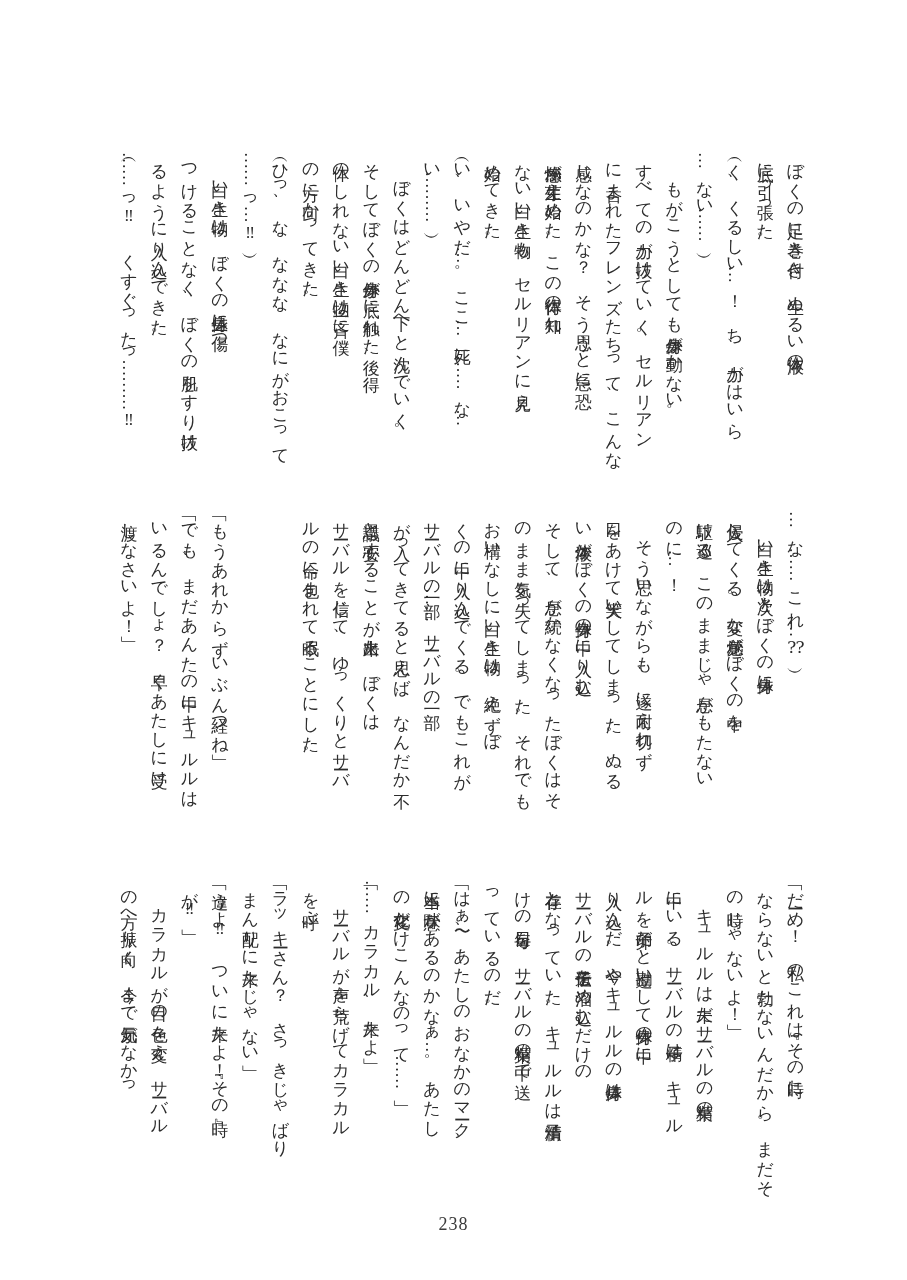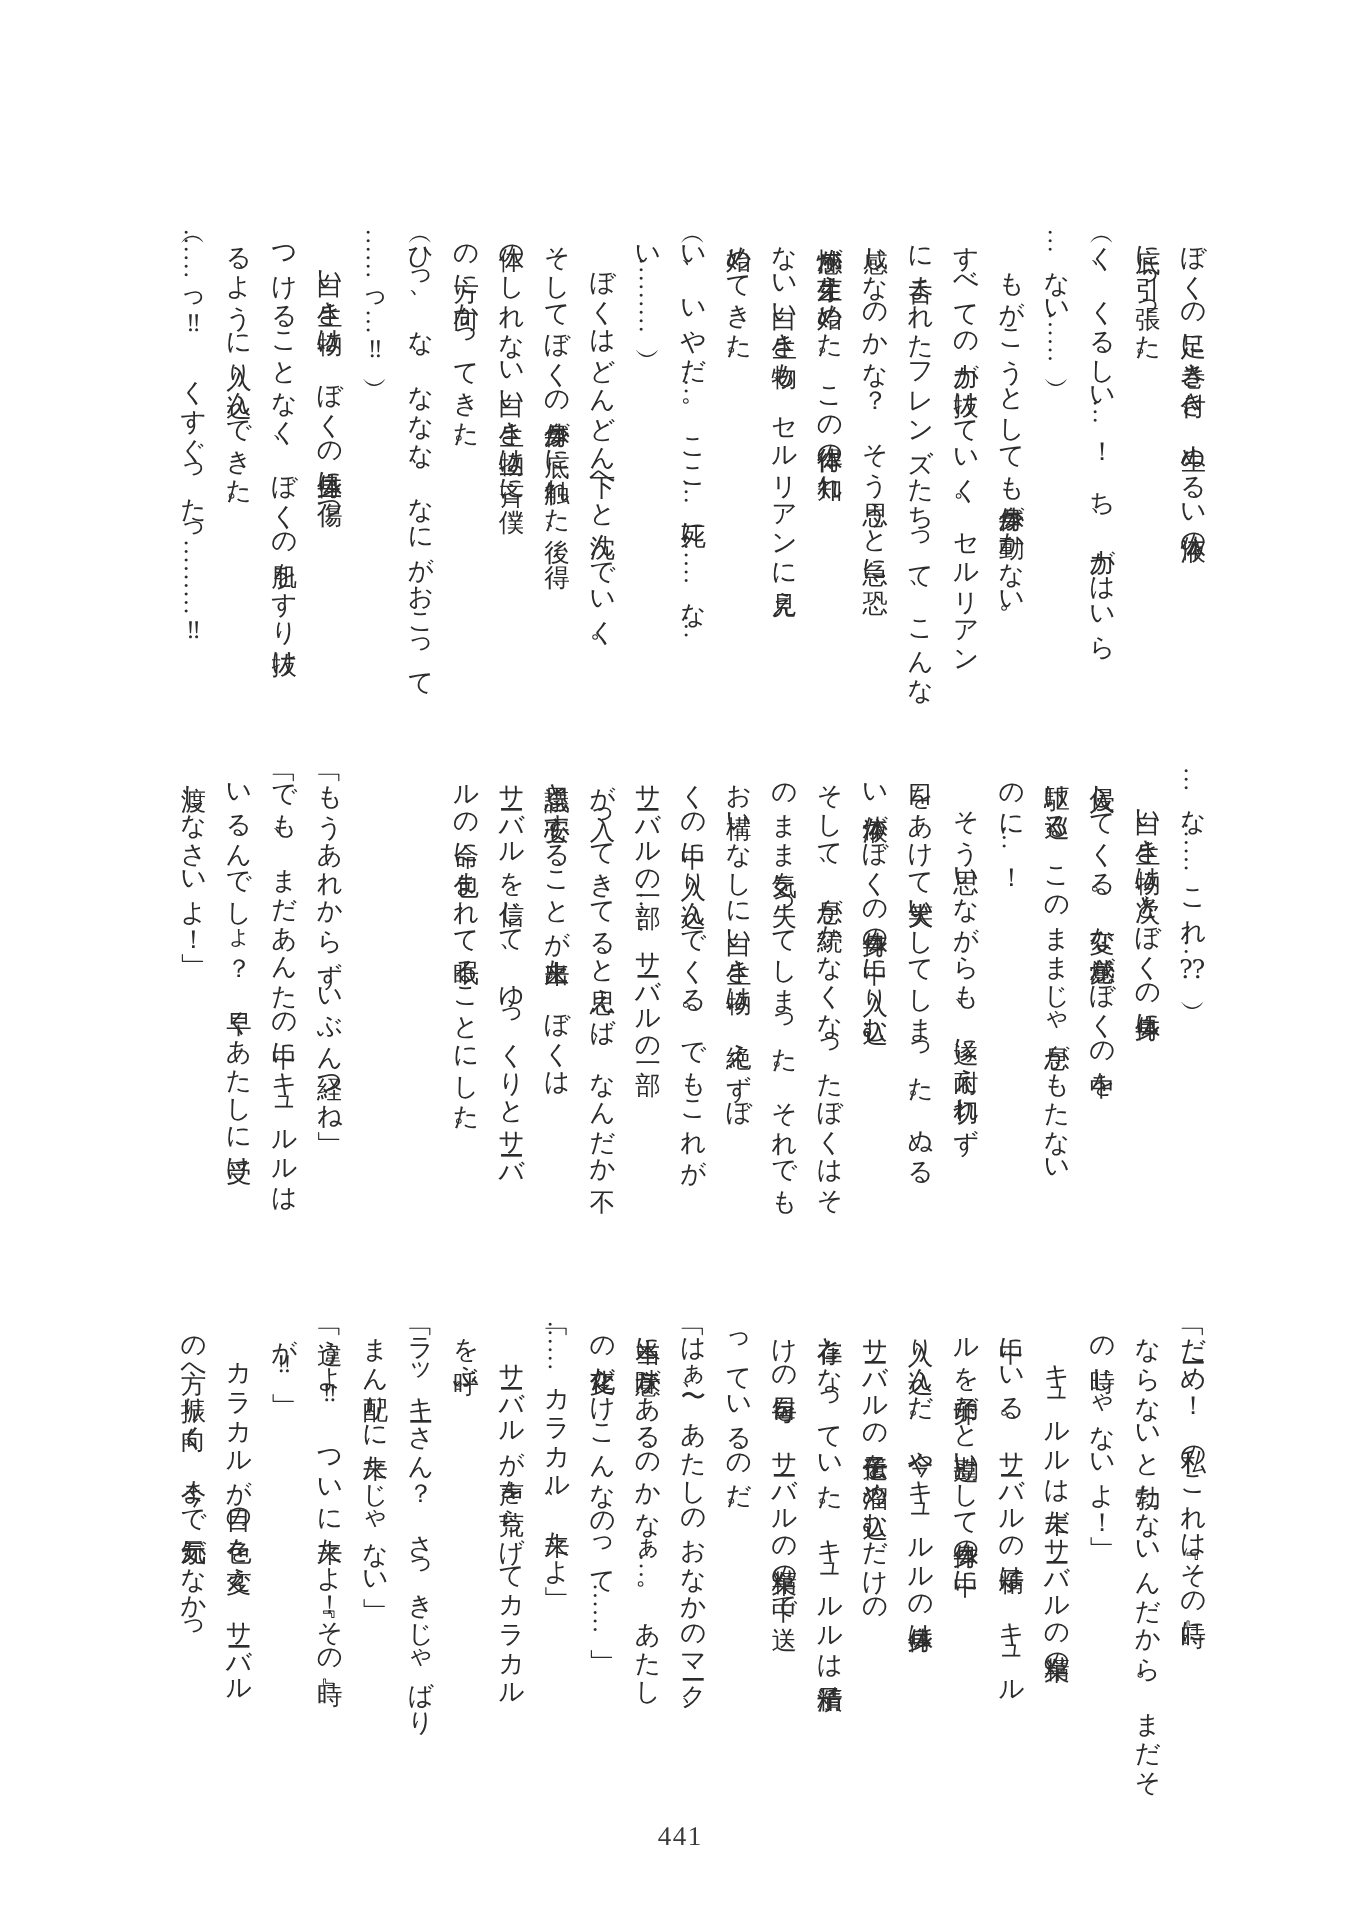--- a/index.html
+++ b/index.html
@@ -121,15 +121,15 @@
       <div class="col">　サーバルが声を荒らげてカラカル</div>
       <div class="col">を呼ぶ。</div>
       <div class="col">「ラッキーさん？　さっきじゃばり</div>
       <div class="col">まん配りに来たじゃない」</div>
       <div class="col">「違うよ‼　ついに来たよ！『その時』</div>
       <div class="col">が‼」</div>
       <div class="col">　カラカルが目の色を変え、サーバル</div>
       <div class="col">の方へ振り向く。今まで元気がなかっ</div>
     </section>
 
-  <div class="page-number">441</div>
+  <div class="page-number">238</div>
 
 </div>
 
 </body></html>

